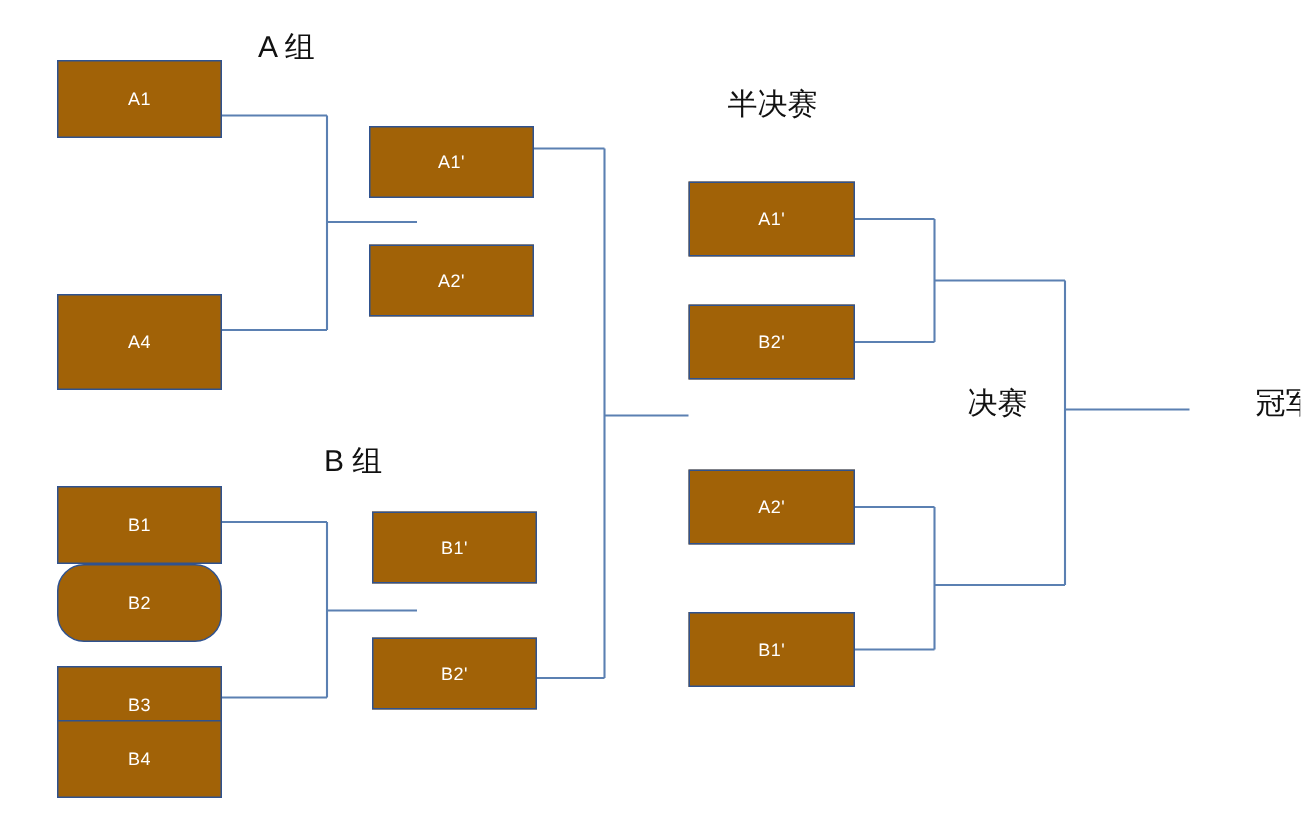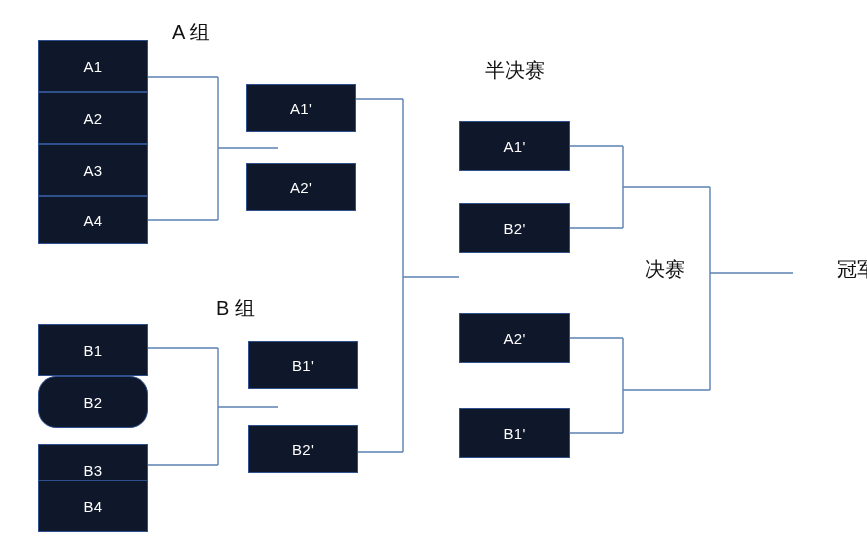--- a/index.html
+++ b/index.html
@@ -21,27 +21,27 @@
     position: absolute;
     left: 0;
     top: 0;
     width: 867px;
     height: 543px;
     pointer-events: none;
   }
   .node {
     position: absolute;
     box-sizing: border-box;
-    background: #0f172a;
+    background: #a16207;
     border: 1px solid #2F528F;
     color: #ffffff;
     display: flex;
     align-items: center;
     justify-content: center;
-    font-size: 15px;
+    font-size: 12px;
     letter-spacing: 0.3px;
     line-height: 1;
   }
   .node.stacked {
     border-bottom: 1px solid #2F528F;
   }
   .caption {
     position: absolute;
     color: #111111;
     font-size: 20px;
@@ -83,23 +83,21 @@
 
       <path d="M623,187 L710,187"></path>
       <path d="M623,390 L710,390"></path>
       <path d="M710,187 L710,390"></path>
 
       <path d="M710,273 L793,273"></path>
     </g>
   </svg>
 
   <div class="node stacked" style="left:38px; top:40px; width:110px; height:52px;">A1</div>
-  <div class="node stacked" style="left:38px; top:92px; width:110px; height:52px;">A2</div>
-  <div class="node stacked" style="left:38px; top:144px; width:110px; height:52px;">A3</div>
-  <div class="node stacked" style="left:38px; top:196px; width:110px; height:48px;">A4</div>
+  <div class="node stacked" style="left:38px; top:196px; width:110px; height:64px;">A4</div>
 
   <div class="node stacked" style="left:38px; top:324px; width:110px; height:52px;">B1</div>
   <div class="node stacked" style="left:38px; top:376px; width:110px; height:52px;border-radius:18px;">B2</div>
   <div class="node stacked" style="left:38px; top:444px; width:110px; height:52px;">B3</div>
   <div class="node stacked" style="left:38px; top:480px; width:110px; height:52px;">B4</div>
 
   <div class="node" style="left:246px; top:84px; width:110px; height:48px;">A1'</div>
   <div class="node" style="left:246px; top:163px; width:110px; height:48px;">A2'</div>
 
   <div class="node" style="left:248px; top:341px; width:110px; height:48px;">B1'</div>

